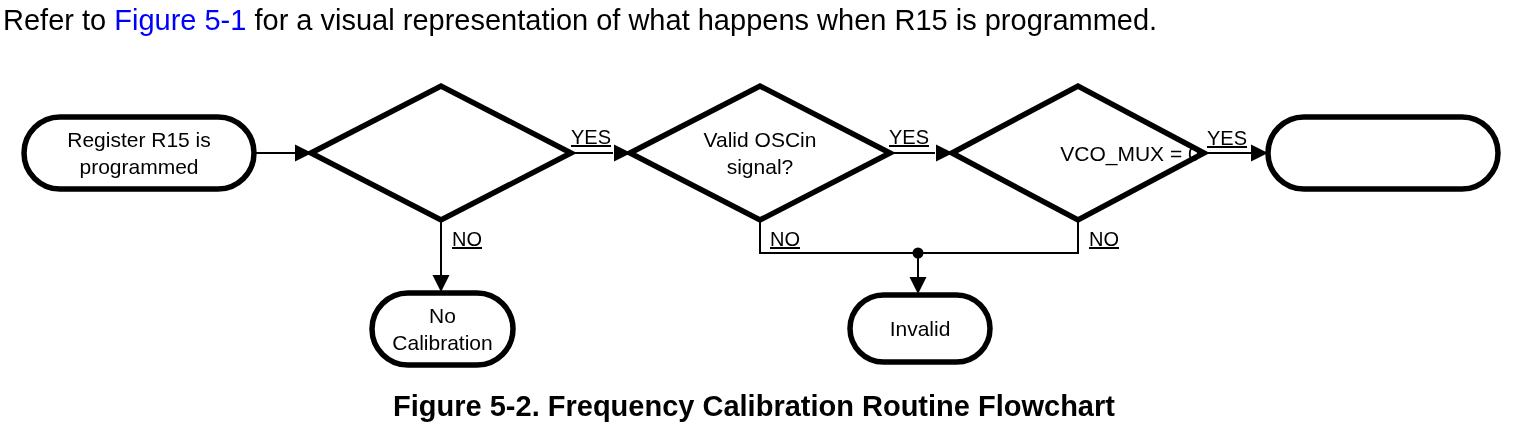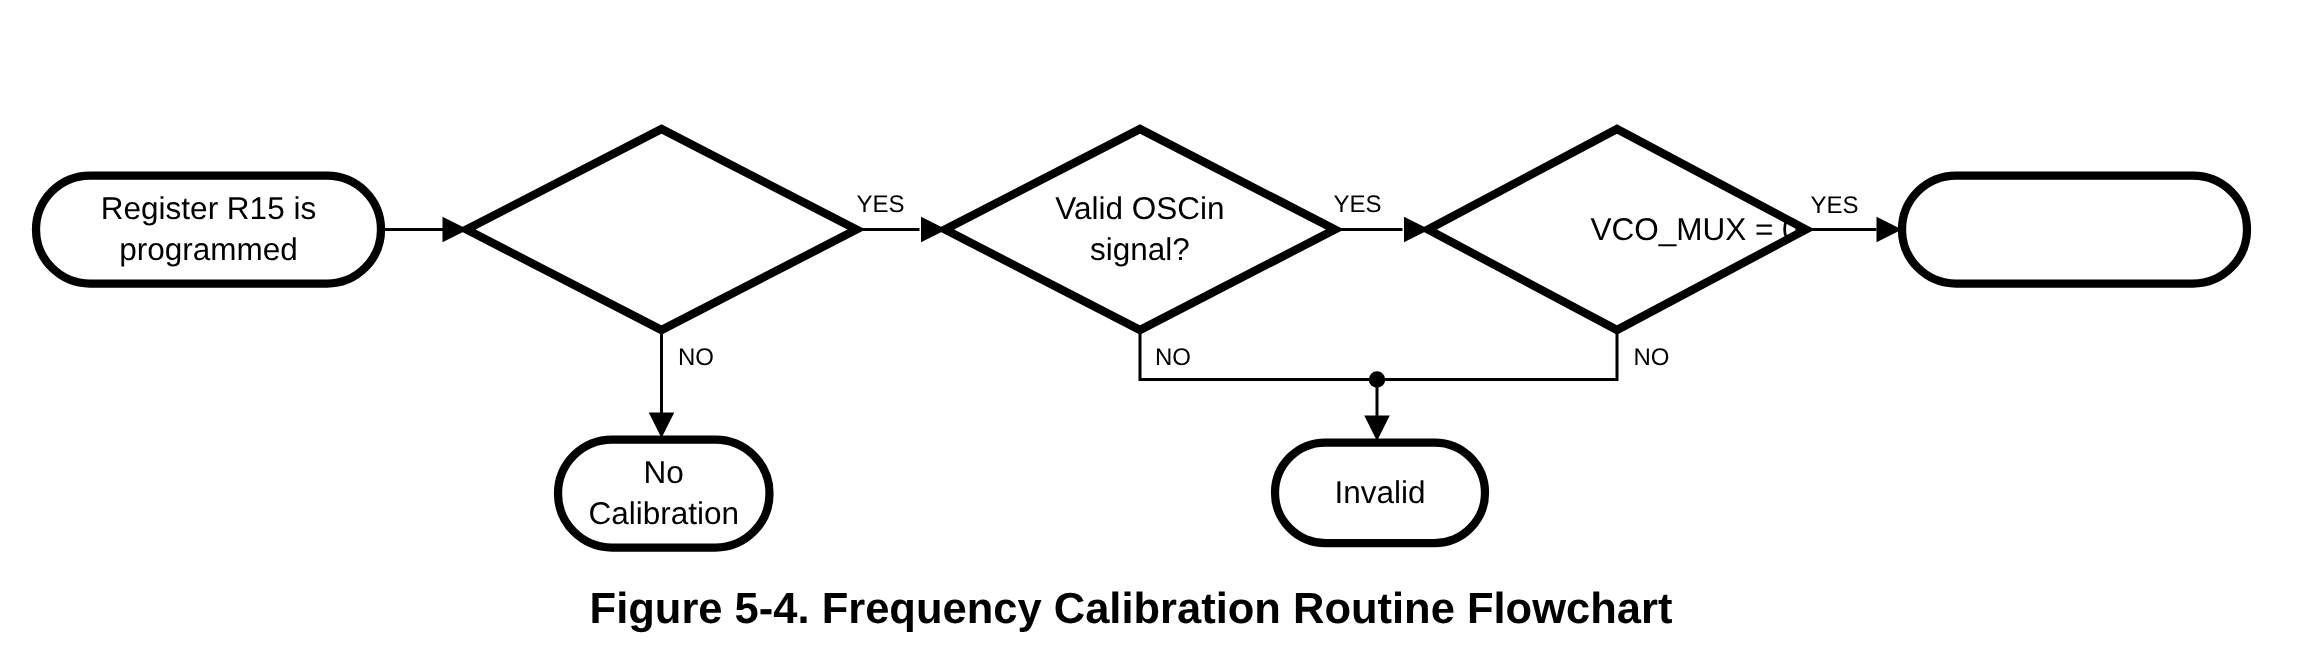--- a/index.html
+++ b/index.html
@@ -48,41 +48,45 @@
     display: flex;
     align-items: center;
     justify-content: center;
     text-align: center;
     font-size: 21px;
     line-height: 27px;
     white-space: pre-line;
   }
   .edge-label {
     position: absolute;
-    font-size: 16px;
+    font-size: 20px;
     line-height: 22px;
     white-space: nowrap;
+    text-decoration: underline;
   }
   
   .caption {
     position: absolute;
     left: 0;
     top: 390px;
     width: 1508px;
     text-align: center;
     font-size: 29px;
     font-weight: bold;
     white-space: nowrap;
   }
 </style>
 </head>
 <body>
 
 <div class="page">
 
+  <div class="intro">
+    <span>Refer to </span><span class="link">Figure 5-1</span><span> for a visual representation of what happens when R15 is programmed.</span>
+  </div>
 
   <div class="flowchart">
     <svg width="1534" height="444" viewBox="0 0 1534 444">
 
       <g stroke="#000000" stroke-width="2" fill="none">
         <path d="M254,153 H296"></path>
         <path d="M571,153 H613"></path>
         <path d="M890,153 H935"></path>
         <path d="M1204,153 H1251"></path>
         <path d="M441,220 V276"></path>
@@ -122,15 +126,15 @@
     <div class="node-label" style="left:850px; top:295px; width:140px; height:67px;text-align:center;">Invalid</div>
 
     <div class="edge-label" style="left:571px; top:126px;">YES</div>
     <div class="edge-label" style="left:889px; top:126px;">YES</div>
     <div class="edge-label" style="left:1207px; top:127px;">YES</div>
     <div class="edge-label" style="left:452px; top:228px;">NO</div>
     <div class="edge-label" style="left:770px; top:228px;">NO</div>
     <div class="edge-label" style="left:1089px; top:228px;">NO</div>
   </div>
 
-  <div class="caption">Figure 5-4. Frequency Calibration Routine Flowchart</div>
+  <div class="caption">Figure 5-2. Frequency Calibration Routine Flowchart</div>
 
 </div>
 
 </body></html>

